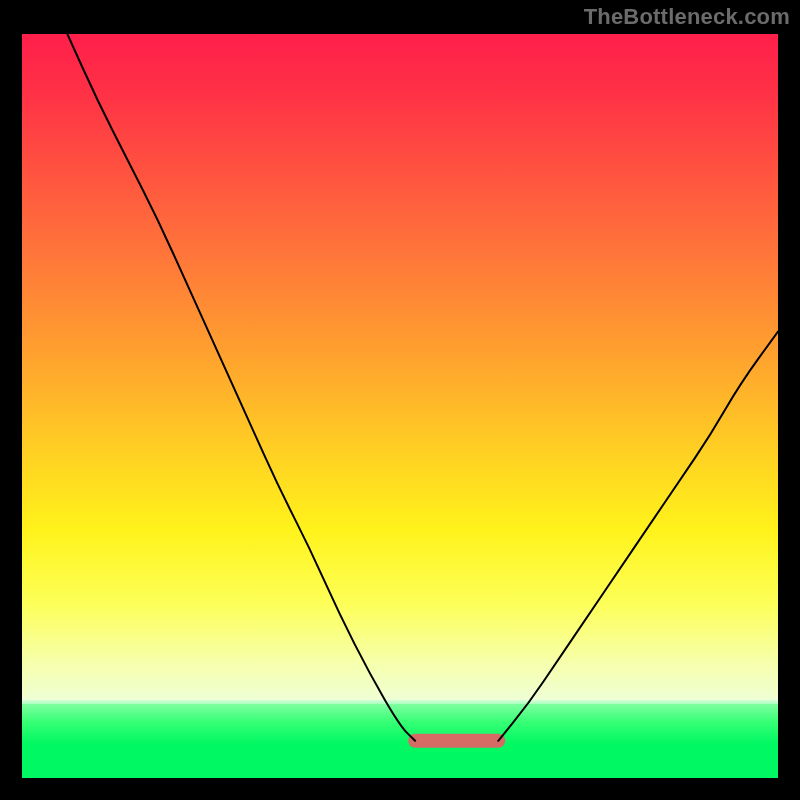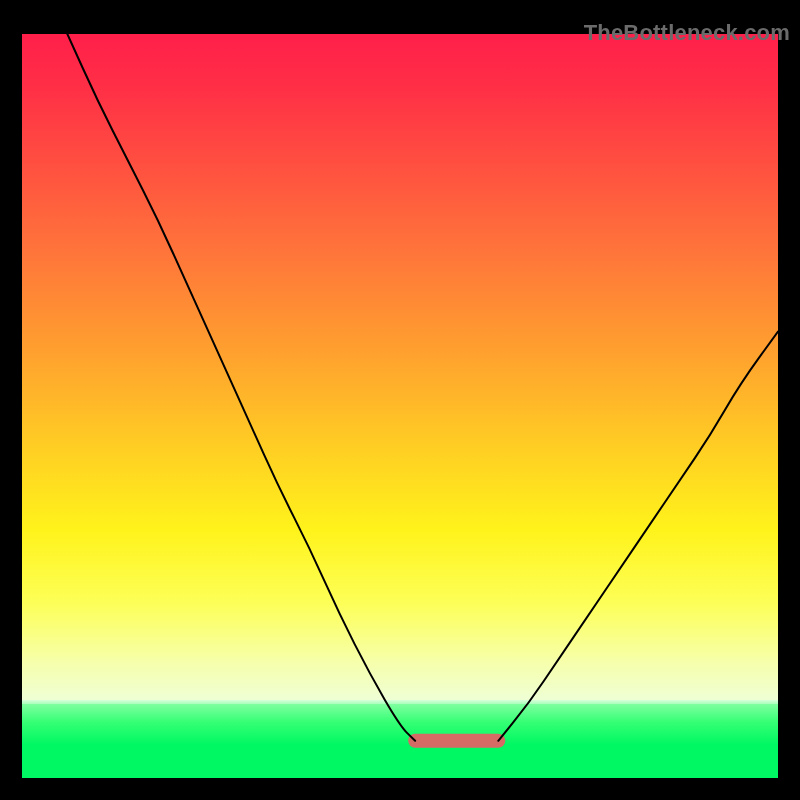--- a/index.html
+++ b/index.html
@@ -13,21 +13,20 @@
   .watermark {
     position: absolute;
     top: 4px;
     right: 10px;
     color: #6b6b6b;
     font-family: Arial, Helvetica, sans-serif;
     font-size: 22px;
     font-weight: 600;
     letter-spacing: 0.2px;
     z-index: 30;
-    margin-top: 16px;
   }
   .plot {
     position: absolute;
     left: 22px;
     top: 34px;
     width: 756px;
     height: 744px;
     overflow: hidden;
   }
   .gradient {

